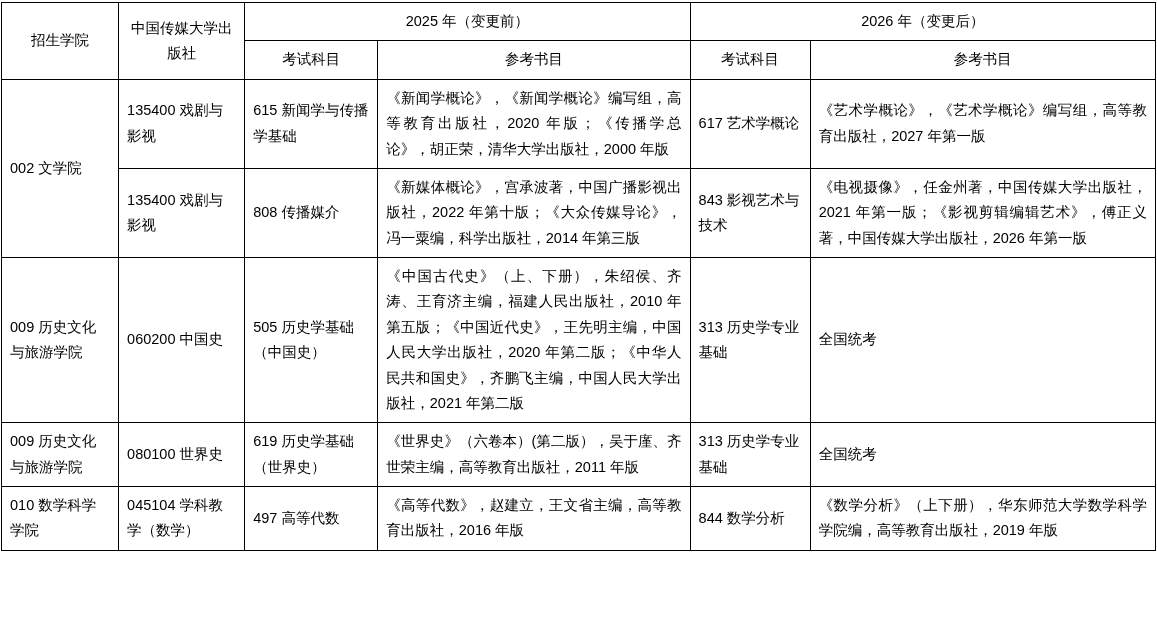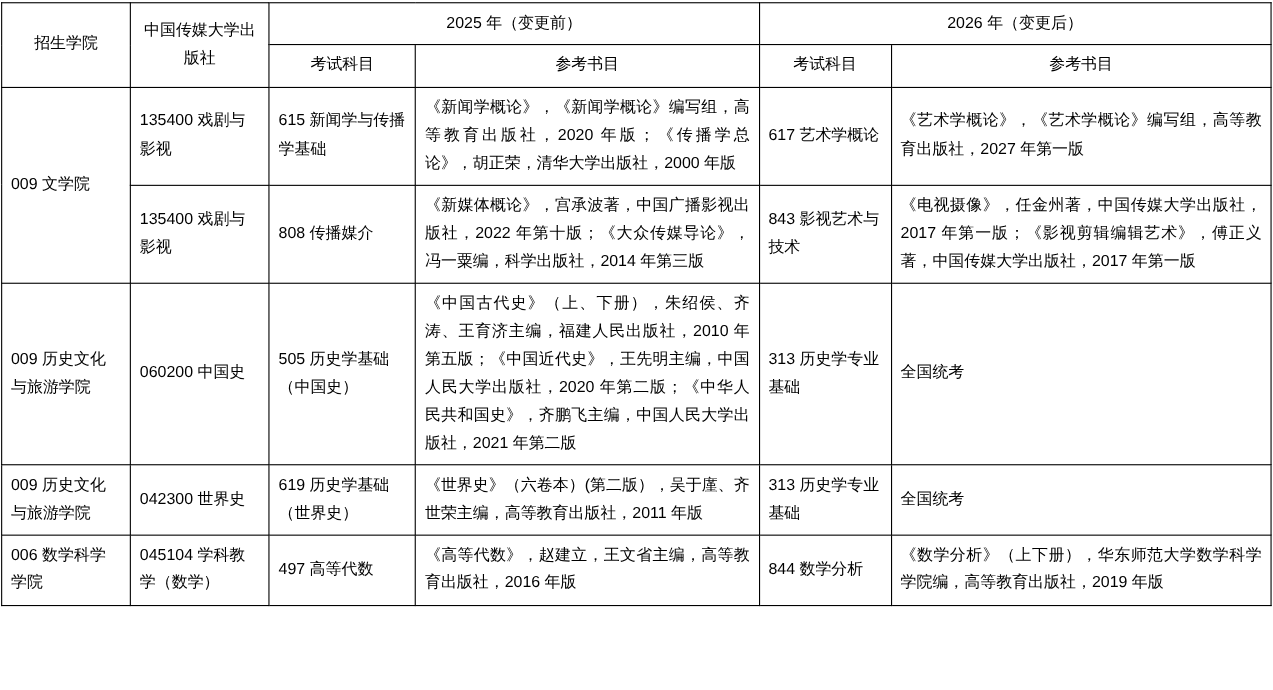--- a/index.html
+++ b/index.html
@@ -76,52 +76,52 @@
       </tr>
       <tr>
         <th class="hdr">考试科目</th>
         <th class="hdr">参考书目</th>
         <th class="hdr">考试科目</th>
         <th class="hdr">参考书目</th>
       </tr>
     </thead>
     <tbody>
       <tr>
-        <td class="cell-left" rowspan="2">009 文学院</td>
+        <td class="cell-left" rowspan="2">002 文学院</td>
         <td class="cell-left">135400 戏剧与影视</td>
         <td class="cell-left">615 新闻学与传播学基础</td>
         <td class="body-text">《新闻学概论》，《新闻学概论》编写组，高等教育出版社，2020 年版；《传播学总论》，胡正荣，清华大学出版社，2000 年版</td>
         <td class="cell-left">617 艺术学概论</td>
         <td class="body-text">《艺术学概论》，《艺术学概论》编写组，高等教育出版社，2027 年第一版</td>
       </tr>
       <tr>
         <td class="cell-left">135400 戏剧与影视</td>
         <td class="cell-left">808 传播媒介</td>
         <td class="body-text">《新媒体概论》，宫承波著，中国广播影视出版社，2022 年第十版；《大众传媒导论》，冯一粟编，科学出版社，2014 年第三版</td>
         <td class="cell-left">843 影视艺术与技术</td>
-        <td class="body-text">《电视摄像》，任金州著，中国传媒大学出版社，2017 年第一版；《影视剪辑编辑艺术》，傅正义著，中国传媒大学出版社，2017 年第一版</td>
+        <td class="body-text">《电视摄像》，任金州著，中国传媒大学出版社，2021 年第一版；《影视剪辑编辑艺术》，傅正义著，中国传媒大学出版社，2026 年第一版</td>
       </tr>
       <tr>
         <td class="cell-left">009 历史文化与旅游学院</td>
         <td class="cell-left">060200 中国史</td>
         <td class="cell-left">505 历史学基础（中国史）</td>
         <td class="body-text">《中国古代史》（上、下册），朱绍侯、齐涛、王育济主编，福建人民出版社，2010 年第五版；《中国近代史》，王先明主编，中国人民大学出版社，2020 年第二版；《中华人民共和国史》，齐鹏飞主编，中国人民大学出版社，2021 年第二版</td>
         <td class="cell-left">313 历史学专业基础</td>
         <td class="cell-left">全国统考</td>
       </tr>
       <tr>
         <td class="cell-left">009 历史文化与旅游学院</td>
-        <td class="cell-left">042300 世界史</td>
+        <td class="cell-left">080100 世界史</td>
         <td class="cell-left">619 历史学基础（世界史）</td>
         <td class="body-text">《世界史》（六卷本）(第二版），吴于廑、齐世荣主编，高等教育出版社，2011 年版</td>
         <td class="cell-left">313 历史学专业基础</td>
         <td class="cell-left">全国统考</td>
       </tr>
       <tr>
-        <td class="cell-left">006 数学科学学院</td>
+        <td class="cell-left">010 数学科学学院</td>
         <td class="cell-left">045104 学科教学（数学）</td>
         <td class="cell-left">497 高等代数</td>
         <td class="body-text">《高等代数》，赵建立，王文省主编，高等教育出版社，2016 年版</td>
         <td class="cell-left">844 数学分析</td>
         <td class="body-text">《数学分析》（上下册），华东师范大学数学科学学院编，高等教育出版社，2019 年版</td>
       </tr>
     </tbody>
   </table>
 </div>
 

